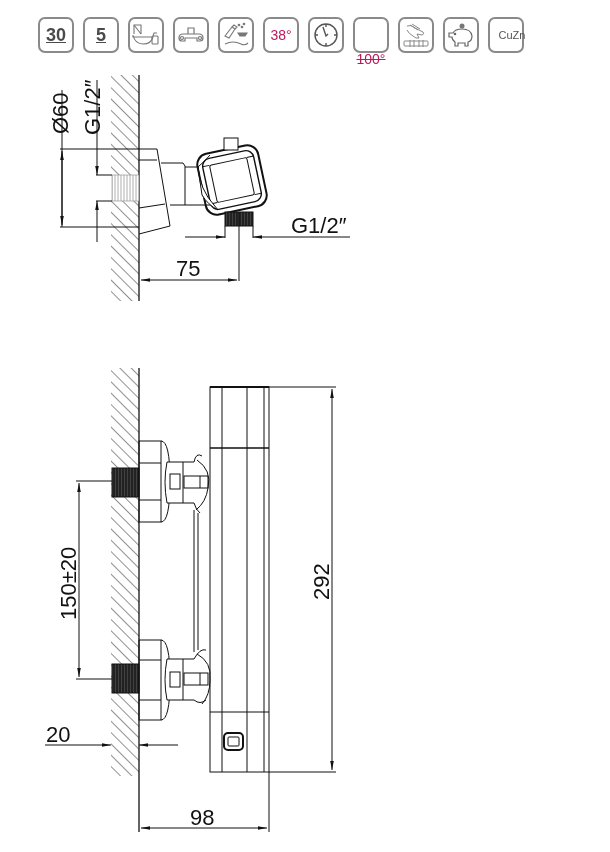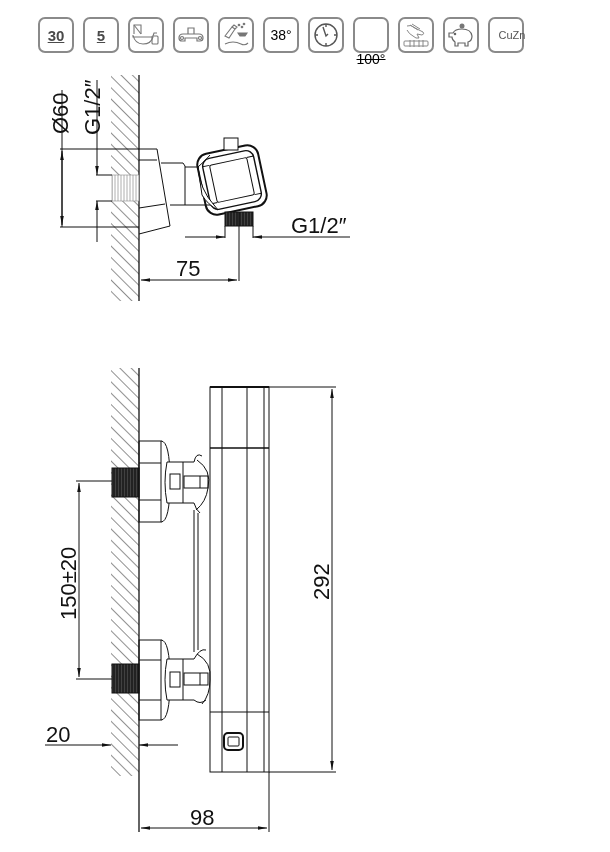--- a/index.html
+++ b/index.html
@@ -2,22 +2,22 @@
 <html><head>
 <meta charset="utf-8">
 <style>
   html, body { margin: 0; padding: 0; background: #ffffff; }
   body { width: 610px; height: 852px; position: relative; overflow: hidden;
          font-family: "Liberation Sans", sans-serif; }
   .icon-row { position: absolute; left: 38px; top: 17px; display: flex; gap: 9px; }
   .icon-box { width: 32px; height: 32px; border: 2px solid #8a8a8a; border-radius: 7px;
               box-sizing: content-box; display: flex; align-items: center; justify-content: center;
               background: #fff; color: #555; }
-  .icon-box .num { font-weight: bold; font-size: 15px; color: #4a4a4a; text-decoration: underline; }
-  .icon-box .deg { font-size: 14px; color: #000000; text-align: center; }
+  .icon-box .num { font-weight: bold; font-size: 18px; color: #4a4a4a; text-decoration: underline; }
+  .icon-box .deg { font-size: 14px; color: #be185d; text-align: center; }
   .icon-box .small { font-size: 11px; color: #555; margin-left: 12px; }
   .icon-box svg { width: 30px; height: 30px; }
   .drawing { position: absolute; left: 0; top: 0; }
   .dim-text { font-family: "Liberation Sans", sans-serif; font-size: 22px; fill: #111; }
 </style>
 </head>
 <body>
 
 <div class="icon-row">
   <div class="icon-box">

